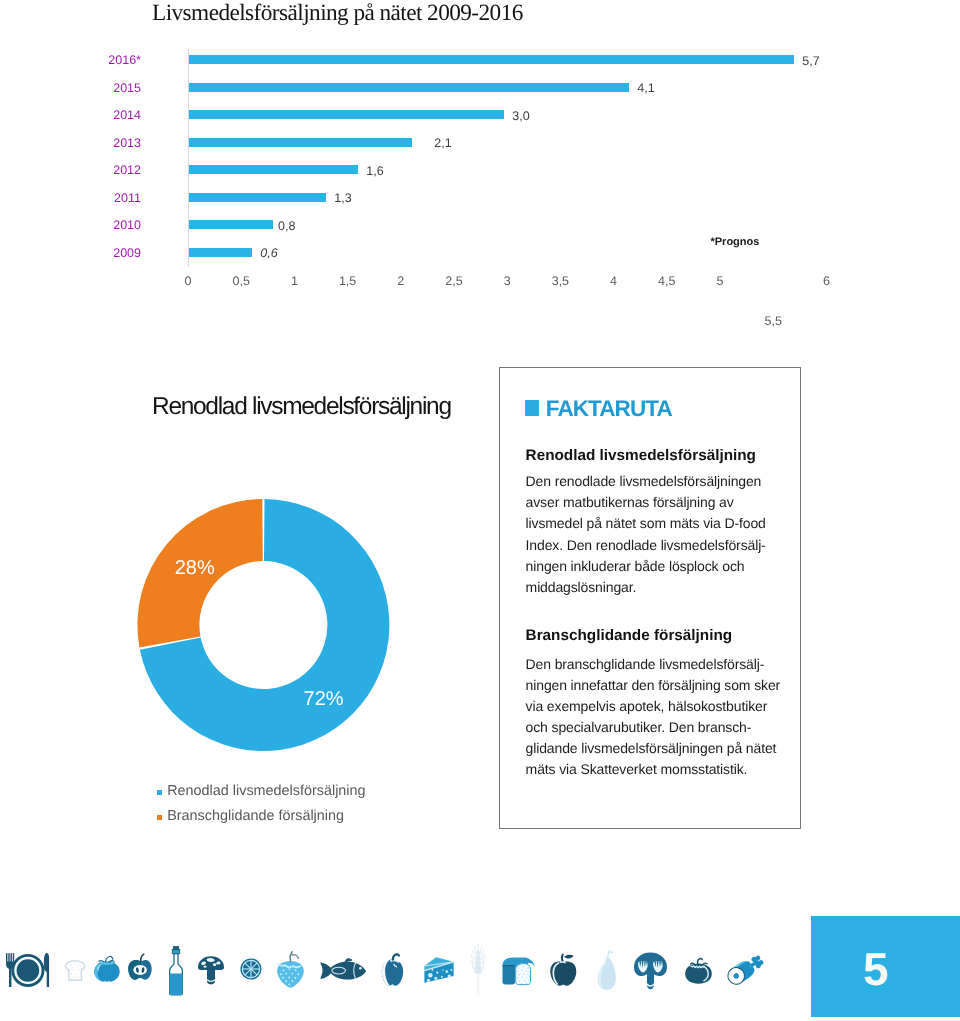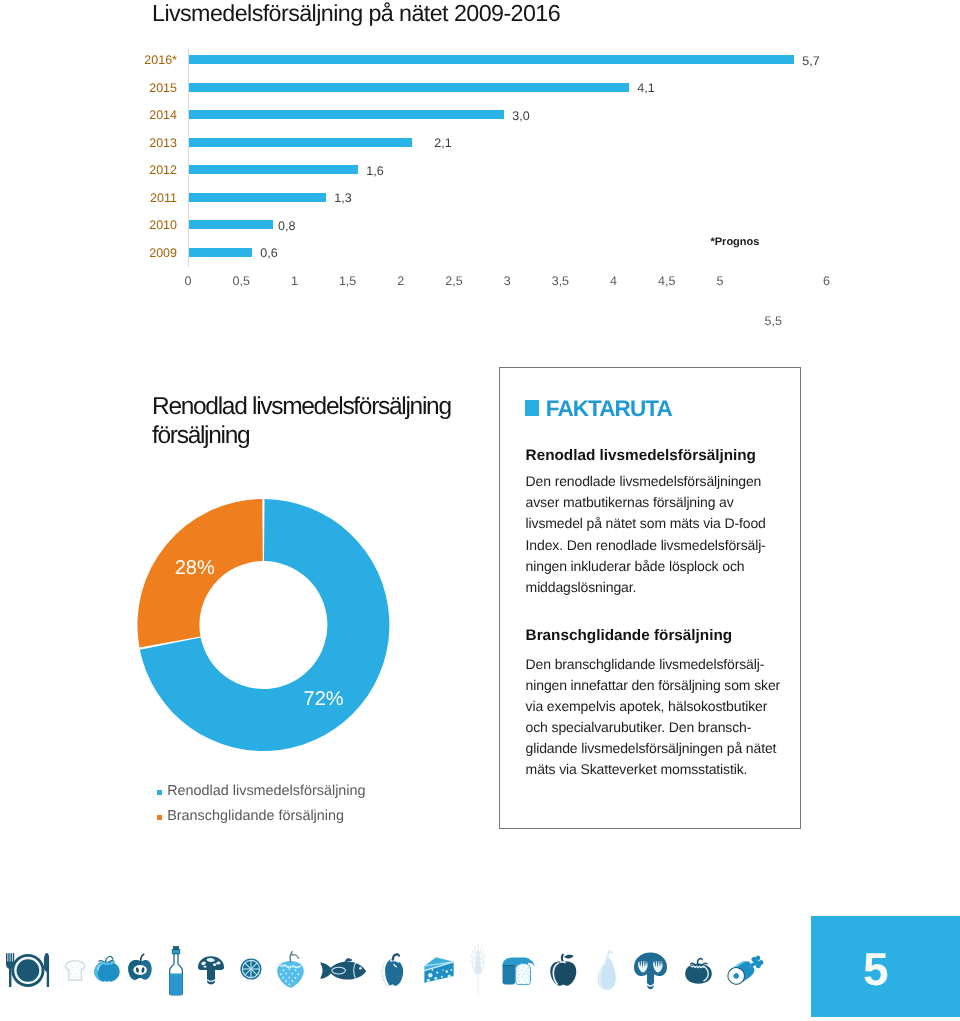--- a/index.html
+++ b/index.html
@@ -4,27 +4,27 @@
 <title>Livsmedelsförsäljning på nätet 2009-2016</title>
 <style>
   html,body{margin:0;padding:0;}
   body{width:960px;height:1021px;background:#ffffff;
        font-family:"Liberation Sans",sans-serif;position:relative;overflow:hidden;
        -webkit-font-smoothing:antialiased;text-rendering:geometricPrecision;}
   .abs{position:absolute;}
 
   
   #page-title{left:152px;top:0px;font-size:23.3px;color:#151515;letter-spacing:-0.58px;
-              line-height:26px;white-space:nowrap;}
+              line-height:26px;white-space:nowrap;font-family:Liberation Serif, serif;}
 
   
   #bar-chart{left:0;top:0;width:960px;height:320px;}
   .bar-axis{position:absolute;left:188px;top:48px;width:1px;height:219px;background:#d9d9d9;}
   .bar{position:absolute;background:#29b3e6;height:9px;left:189px;}
-  .cat-label{position:absolute;right:783px;text-align:right;font-size:12.5px;color:#a16207;
+  .cat-label{position:absolute;right:819px;text-align:right;font-size:12.5px;color:#a21caf;
              white-space:nowrap;line-height:9px;}
   .val-label{position:absolute;font-size:12.5px;color:#3d3d3d;white-space:nowrap;line-height:9px;}
   #prognos-note{font-size:11px;font-weight:bold;color:#1a1a1a;left:710.5px;top:237px;line-height:11px;}
   .tick-label{position:absolute;font-size:12.5px;color:#5b5b5b;top:274px;
               transform:translateX(-50%);white-space:nowrap;}
   #axis-title{left:188px;width:639px;top:291px;text-align:center;font-size:13.5px;color:#636363;}
 
   
   #donut-title{left:152px;top:393px;font-size:24.5px;color:#151515;line-height:28.9px;
                width:340px;letter-spacing:-1.3px;}
@@ -75,21 +75,21 @@
       <div class="cat-label" style="top: 166.28px;">2012</div>
       <div class="val-label" style="top: 166.78px; left: 366.3px;">1,6</div>
       <div class="bar" style="top: 192.85px; width: 137px;"></div>
       <div class="cat-label" style="top: 193.85px;">2011</div>
       <div class="val-label" style="top: 194.35px; left: 334.3px;">1,3</div>
       <div class="bar" style="top: 220.42px; width: 84px;"></div>
       <div class="cat-label" style="top: 221.42px;">2010</div>
       <div class="val-label" style="top: 221.92px; left: 278px;">0,8</div>
       <div class="bar" style="top: 247.99px; width: 63px;"></div>
       <div class="cat-label" style="top: 248.99px;">2009</div>
-      <div class="val-label" style="top: 249.49px; left: 260.3px;">0,6</div>
+      <div class="val-label" style="top: 249.49px; left: 260.3px; font-style: italic;">0,6</div>
     </div>
   <div id="ticks-host">
       <div class="tick-label" style="left: 188px;">0</div>
       <div class="tick-label" style="left: 241.2px;">0,5</div>
       <div class="tick-label" style="left: 294.4px;">1</div>
       <div class="tick-label" style="left: 347.6px;">1,5</div>
       <div class="tick-label" style="left: 400.8px;">2</div>
       <div class="tick-label" style="left: 454px;">2,5</div>
       <div class="tick-label" style="left: 507.2px;">3</div>
       <div class="tick-label" style="left: 560.4px;">3,5</div>
@@ -97,21 +97,20 @@
       <div class="tick-label" style="left: 666.8px;">4,5</div>
       <div class="tick-label" style="left: 720px;">5</div>
       <div class="tick-label" style="left: 773.2px; margin-top: 40px;">5,5</div>
       <div class="tick-label" style="left: 826.4px;">6</div>
     </div>
   <div class="abs" id="prognos-note">*Prognos</div>
 </div>
 
 <div class="abs" id="donut-title">
     <div>Renodlad livsmedelsförsäljning</div>
-    <div>försäljning</div>
   </div>
 <div class="abs" id="donut-wrap"><svg width="253" height="254" viewBox="0 0 253 254">
       <path d="M 127.5435240273531 1.0051891830506179 A 126 126 0 1 1 2.8511787120433496 151.73234235483056 L 63.645043155323606 139.5624596088028 A 64 64 0 1 0 126.98083760119522 63.002635775517774 Z" fill="#29ade3"></path>
       <path d="M 2.4226286410317783 149.48580420888885 A 126 126 0 0 1 125.25647597264695 1.0051891830506179 L 125.8191623988048 63.002635775517774 A 64 64 0 0 0 63.42736692877805 138.42136086800704 Z" fill="#ee7e1e"></path>
     </svg><div class="pct-label" style="left: 166.6px; top: 192.8px;">72%</div><div class="pct-label" style="left: 37.7px; top: 61.8px;">28%</div></div>
 <div id="legend-host">
     <div class="legend-row abs" style="top: 783.2px;">
       <span class="legend-swatch" style="background: rgb(41, 173, 227); top: 6.6px;"></span>
       <span class="legend-text" style="position: absolute; left: 10.5px; top: 0px;">Renodlad livsmedelsförsäljning</span>
     </div>

